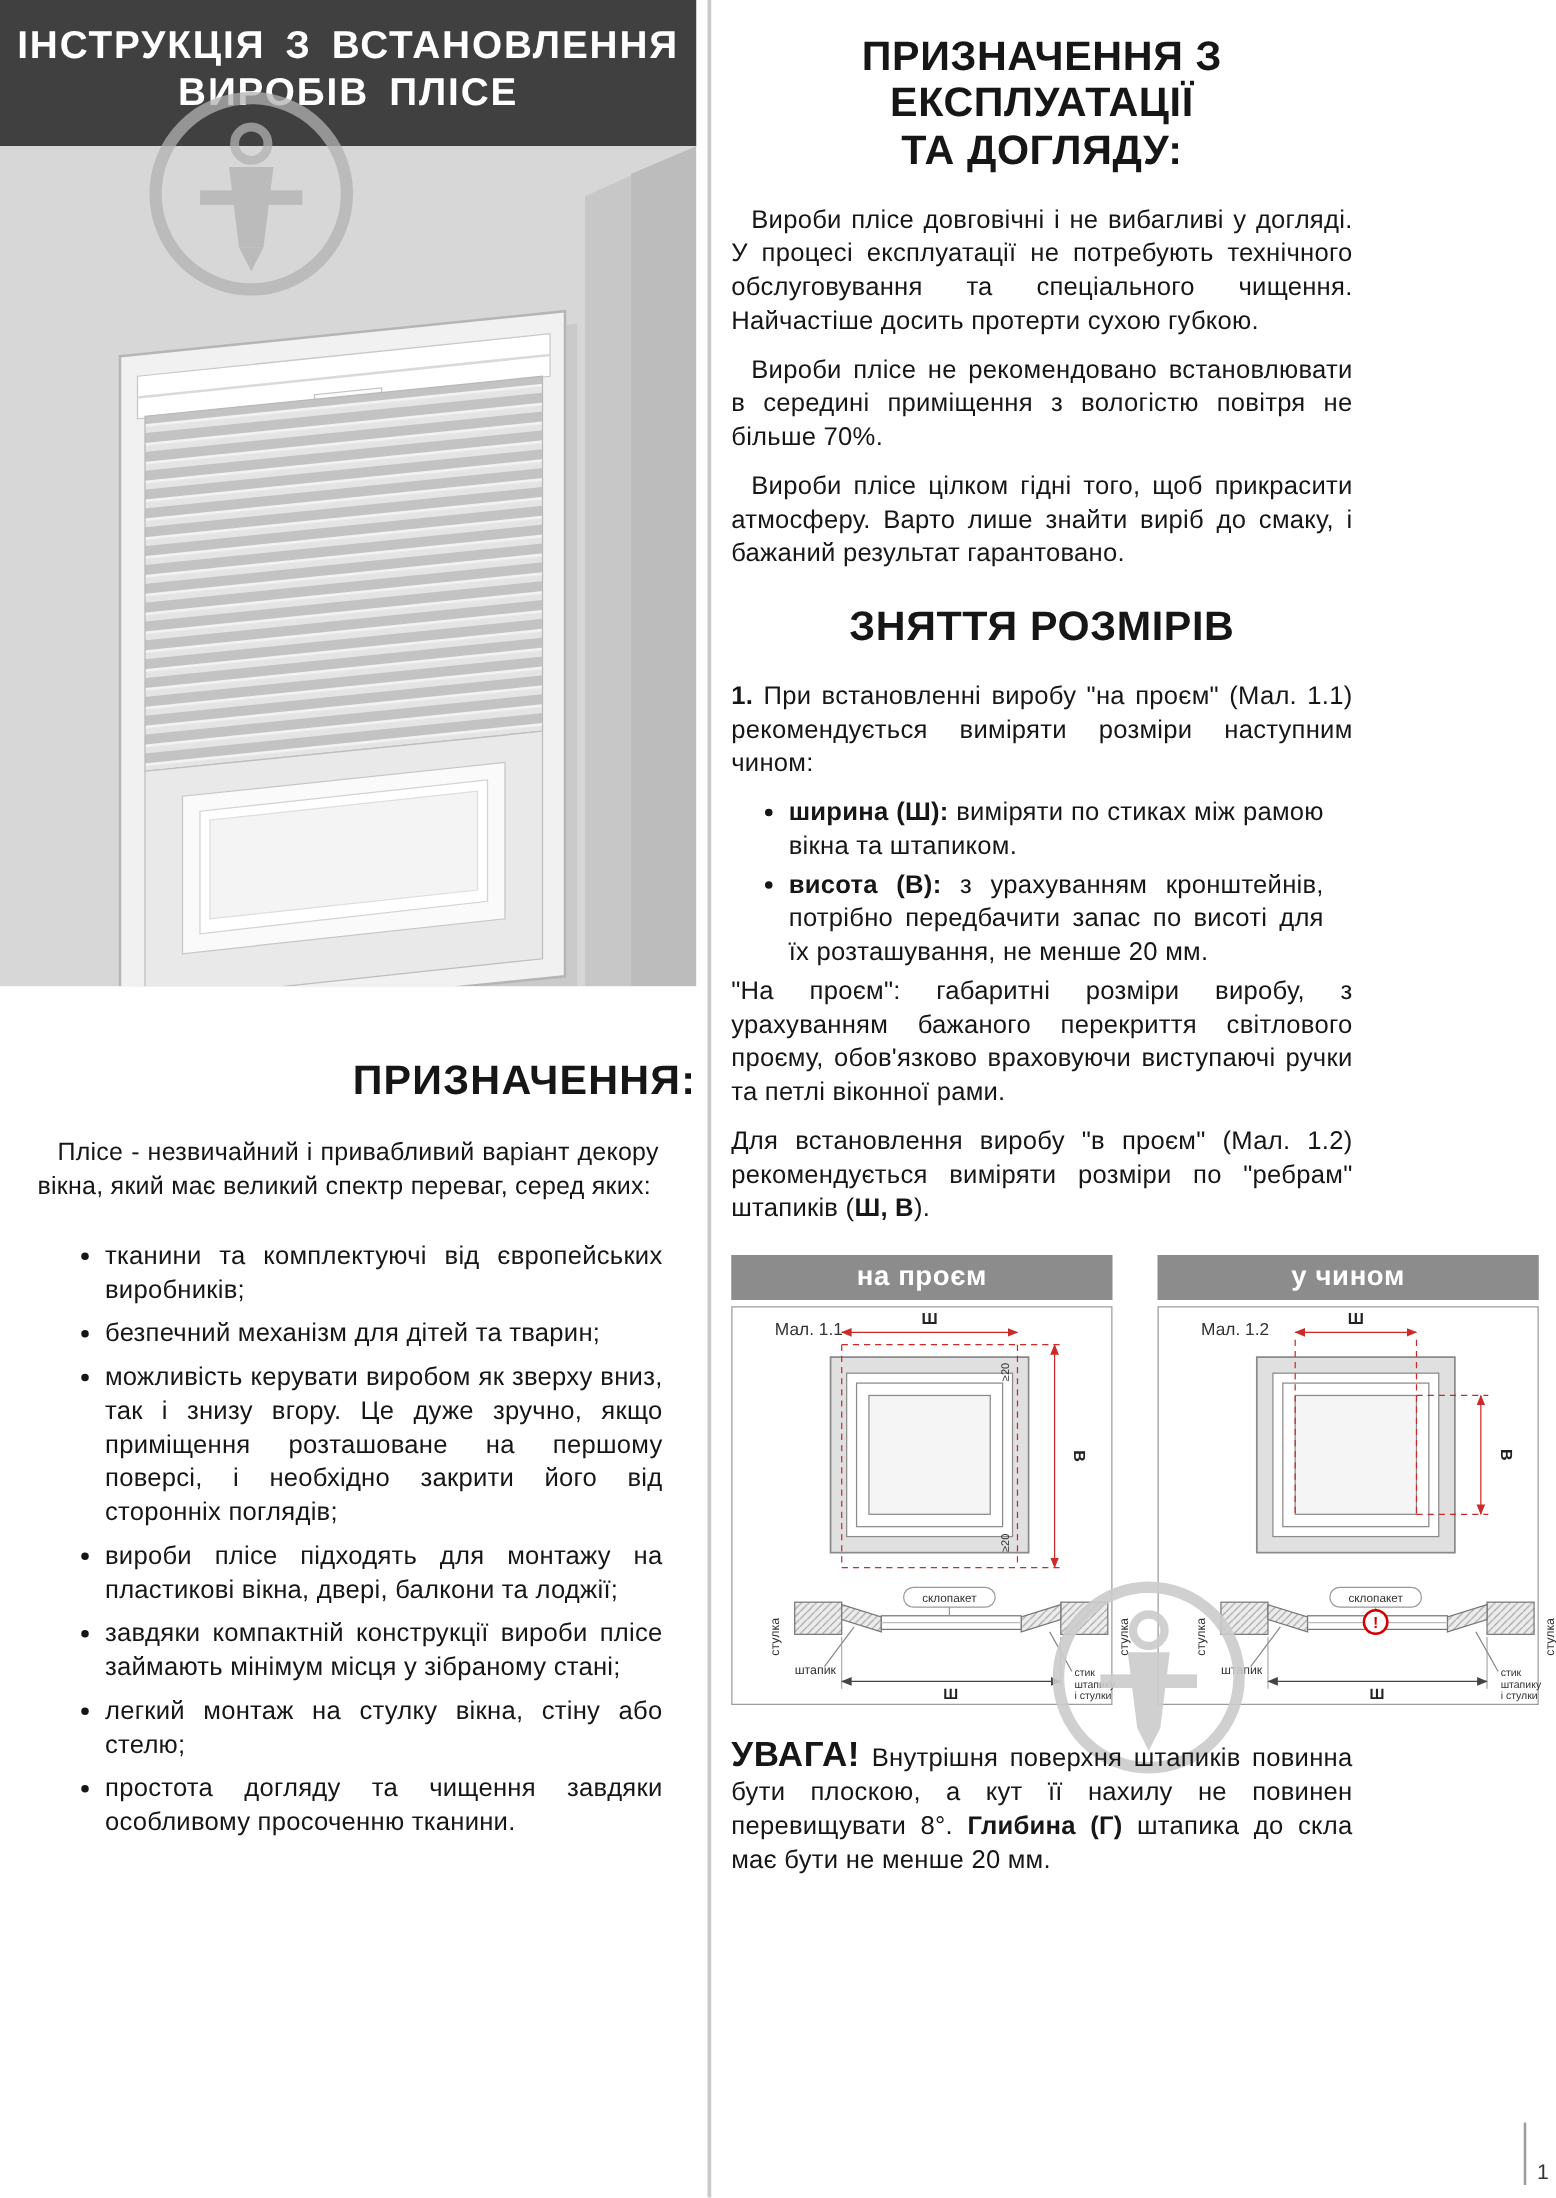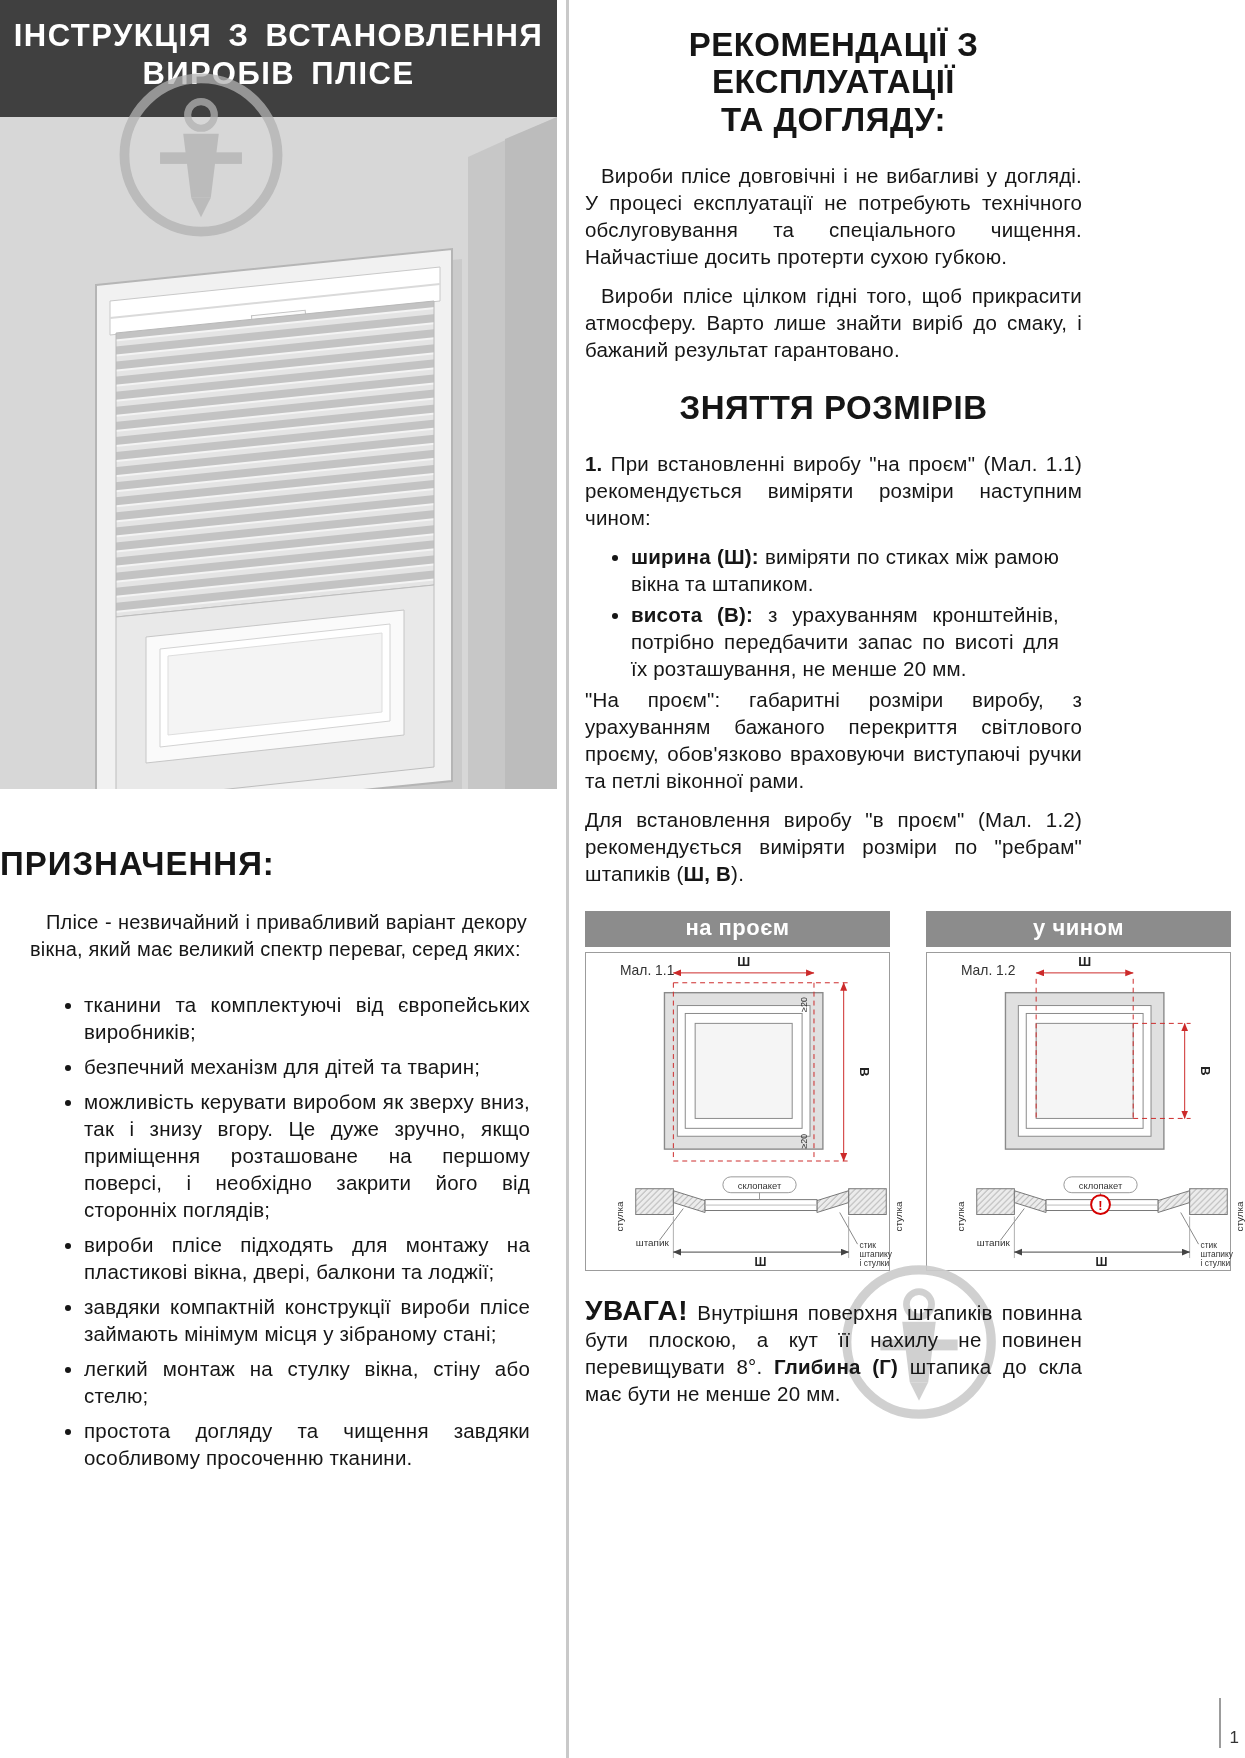--- a/index.html
+++ b/index.html
@@ -19,21 +19,21 @@
     background:#404040; color:#ffffff; text-align:center;
     font-weight:bold; font-size:31px; line-height:1.22;
     letter-spacing:1.5px; word-spacing:6px; padding:17px 6px 15px;
     height:117px;
   }
   .illustration { position:relative; width:557px; height:672px; background:#d7d7d7; overflow:hidden; }
   .watermark { position:absolute; pointer-events:none; z-index:2; }
   .wm-left  { left:112px; top:66px;  width:178px; height:178px; color:#b2b2b2; opacity:.75; }
   .wm-right { left:250px; top:1258px; width:168px; height:168px; color:#cccccc; opacity:.9; }
 
-  .purpose-title { text-align:left; font-weight:bold; font-size:33px; letter-spacing:1px; margin:56px 0 26px; }
+  .purpose-title { text-align:right; font-weight:bold; font-size:33px; letter-spacing:1px; margin:56px 0 26px; }
   .purpose-intro { width:497px; margin:0 auto 28px; text-align:justify; font-size:20px; line-height:27px; text-indent:16px; letter-spacing:.2px; }
   .purpose-list { width:470px; margin:0 0 0 60px; padding-left:24px; }
   .purpose-list li { text-align:justify; font-size:20.5px; line-height:27px; margin-bottom:8px; letter-spacing:.2px; }
 
   
   .rec-title, .sizing-title { text-align:center; font-weight:bold; font-size:33px; line-height:1.13; letter-spacing:.5px; }
   .rec-title { margin-bottom:24px; }
   .sizing-title { margin:26px 0 24px; }
   .col-right p { text-align:justify; font-size:20.5px; line-height:27px; letter-spacing:.2px; margin-bottom:12px; }
   .indent { text-indent:16px; }
@@ -138,24 +138,25 @@
     <li>простота догляду та чищення завдяки особливому просоченню тканини.</li>
   </ul>
 </div>
 
 <div class="divider"></div>
 
 <div class="col-right">
 
   <div class="text-block">
     <h1 class="rec-title">
-      <span>РЕКОМЕНДАЦІЇ З ЕКСПЛУАТАЦІЇ</span><br>
+      <span>ПРИЗНАЧЕННЯ З ЕКСПЛУАТАЦІЇ</span><br>
       <span>ТА ДОГЛЯДУ:</span>
     </h1>
     <p class="indent">Вироби плісе довговічні і не вибагливі у догляді. У процесі експлуатації не потребують технічного обслуговування та спеціального чищення. Найчастіше досить протерти сухою губкою.</p>
+    <p class="indent">Вироби плісе не рекомендовано встановлювати в середині приміщення з вологістю повітря не більше 70%.</p>
     <p class="indent mt">Вироби плісе цілком гідні того, щоб прикрасити атмосферу. Варто лише знайти виріб до смаку, і бажаний результат гарантовано.</p>
 
     <h2 class="sizing-title">ЗНЯТТЯ РОЗМІРІВ</h2>
     <p><b>1.</b> <span>При встановленні виробу "на проєм" (Мал. 1.1) рекомендується виміряти розміри наступним чином:</span></p>
     <ul class="sizing-list">
       <li><b>ширина (Ш):</b> <span>виміряти по стиках між рамою вікна та штапиком.</span></li>
       <li><b>висота (В):</b> <span>з урахуванням кронштейнів, потрібно передбачити запас по висоті для їх розташування, не менше 20 мм.</span></li>
     </ul>
     <p>"На проєм": габаритні розміри виробу, з урахуванням бажаного перекриття світлового проєму, обов'язково враховуючи виступаючі ручки та петлі віконної рами.</p>
     <p><span>Для встановлення виробу "в проєм" (Мал. 1.2) рекомендується виміряти розміри по "ребрам" штапиків (</span><b>Ш, В</b><span>).</span></p>

